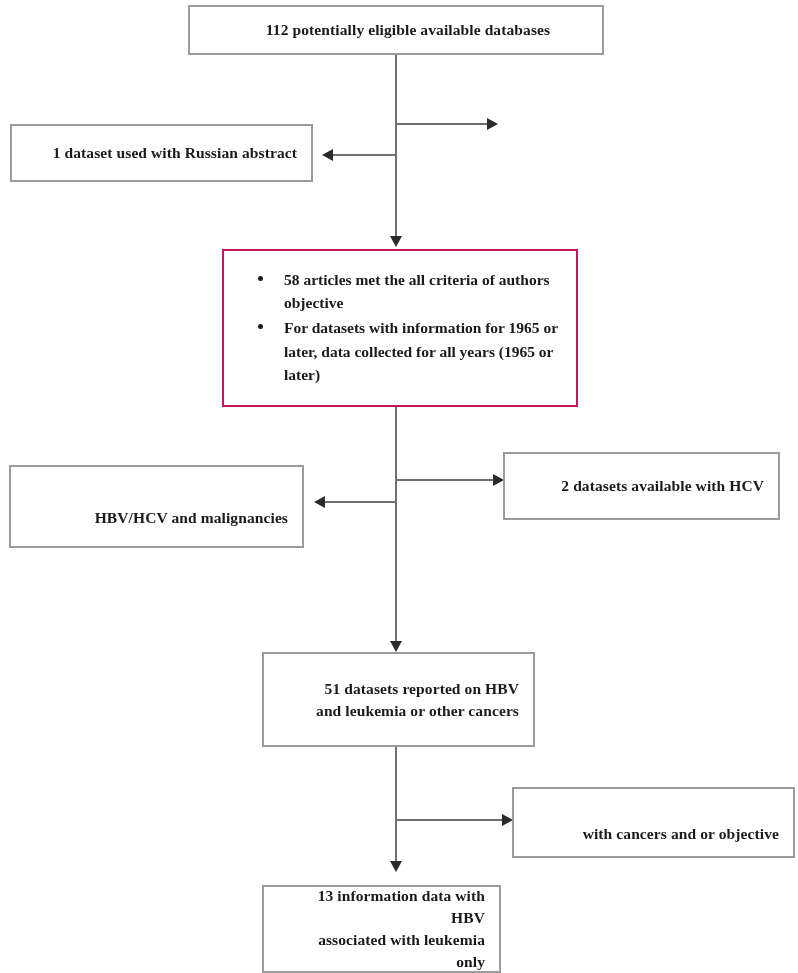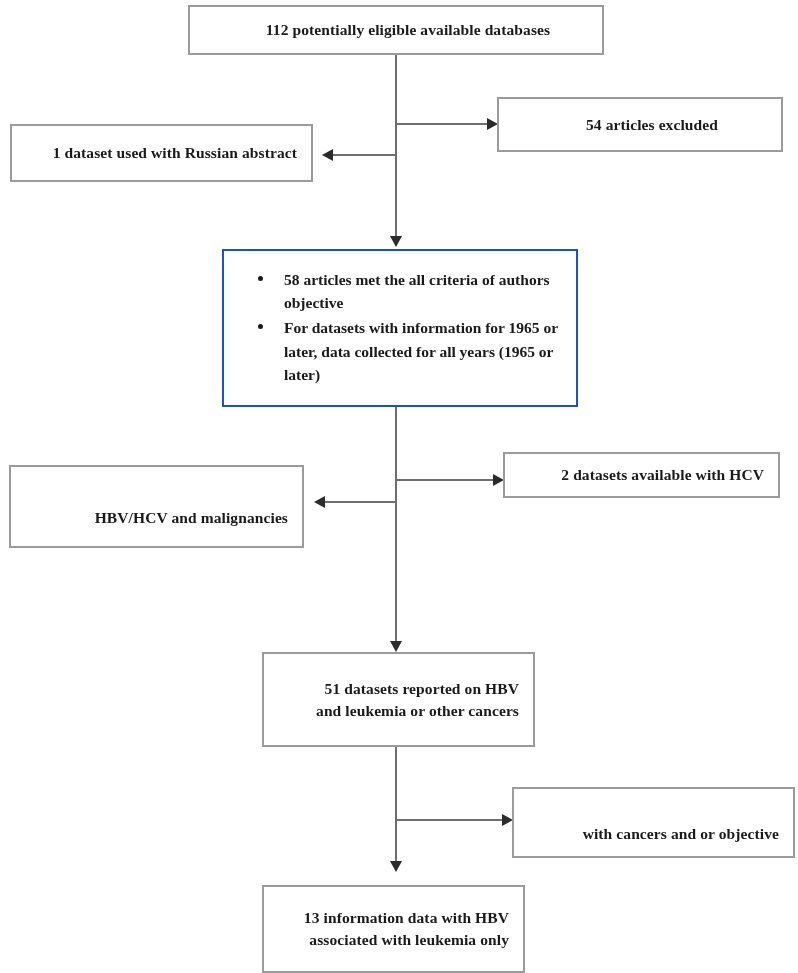--- a/index.html
+++ b/index.html
@@ -36,21 +36,21 @@
   .box.center .txt {
     text-align: center;
   }
   .box.left .txt {
     text-align: right;
   }
   .bullets {
     position: absolute;
     box-sizing: border-box;
     background: #ffffff;
-    border: 2px solid #1d4ed8;
+    border: 2px solid #be185d;
     color: #1a1a1a;
     font-weight: 700;
     font-size: 15.5px;
     line-height: 1.5;
     display: flex;
     align-items: center;
   }
   .bullets ul {
     margin: 0;
     padding: 0 10px 0 60px;
@@ -114,23 +114,20 @@
   <div class="box center" style="left:188px; top:5px; width:416px; height:50px;">
     <span class="txt">112 potentially eligible available databases</span>
   </div>
 
   <div class="vline" style="left:395px; top:55px; height:181px;"></div>
   <div class="arrow-down" style="left:390px; top:236px;"></div>
 
   <div class="hline" style="left:396px; top:123px; width:91px;"></div>
   <div class="arrow-right" style="left:487px; top:118px;"></div>
 
-  <div class="box center" style="left:497px; top:97px; width:286px; height:55px;">
-    <span class="txt">54 articles excluded</span>
-  </div>
 
   <div class="hline" style="left:333px; top:154px; width:63px;"></div>
   <div class="arrow-left" style="left:322px; top:149px;"></div>
 
   <div class="box left" style="left:10px; top:124px; width:303px; height:58px;">
     <span class="txt">1 dataset used with Russian abstract</span>
   </div>
 
   <div class="bullets" style="left:222px; top:249px; width:356px; height:158px;">
     <ul>
@@ -144,21 +141,21 @@
       </li>
     </ul>
   </div>
 
   <div class="vline" style="left:395px; top:407px; height:234px;"></div>
   <div class="arrow-down" style="left:390px; top:641px;"></div>
 
   <div class="hline" style="left:396px; top:479px; width:97px;"></div>
   <div class="arrow-right" style="left:493px; top:474px;"></div>
 
-  <div class="box left" style="left:503px; top:452px; width:277px; height:46px;">
+  <div class="box left" style="left:503px; top:452px; width:277px; height:68px;">
     <span class="txt">2 datasets available with HCV</span>
   </div>
 
   <div class="hline" style="left:325px; top:501px; width:71px;"></div>
   <div class="arrow-left" style="left:314px; top:496px;"></div>
 
   <div class="box left" style="left:9px; top:465px; width:295px; height:83px;">
     <span class="txt">
       <br>
       <span>HBV/HCV and malignancies</span>
@@ -178,20 +175,20 @@
   <div class="hline" style="left:396px; top:819px; width:106px;"></div>
   <div class="arrow-right" style="left:502px; top:814px;"></div>
 
   <div class="box left" style="left:512px; top:787px; width:283px; height:71px;">
     <span class="txt">
       <br>
       <span>with cancers and or objective</span>
     </span>
   </div>
 
-  <div class="box left" style="left:262px; top:885px; width:263px; height:88px;">
+  <div class="box left" style="left:262px; top:885px; width:239px; height:88px;">
     <span class="txt">
       <span>13 information data with HBV</span><br>
       <span>associated with leukemia only</span>
     </span>
   </div>
 
 </div>
 
 </body></html>

